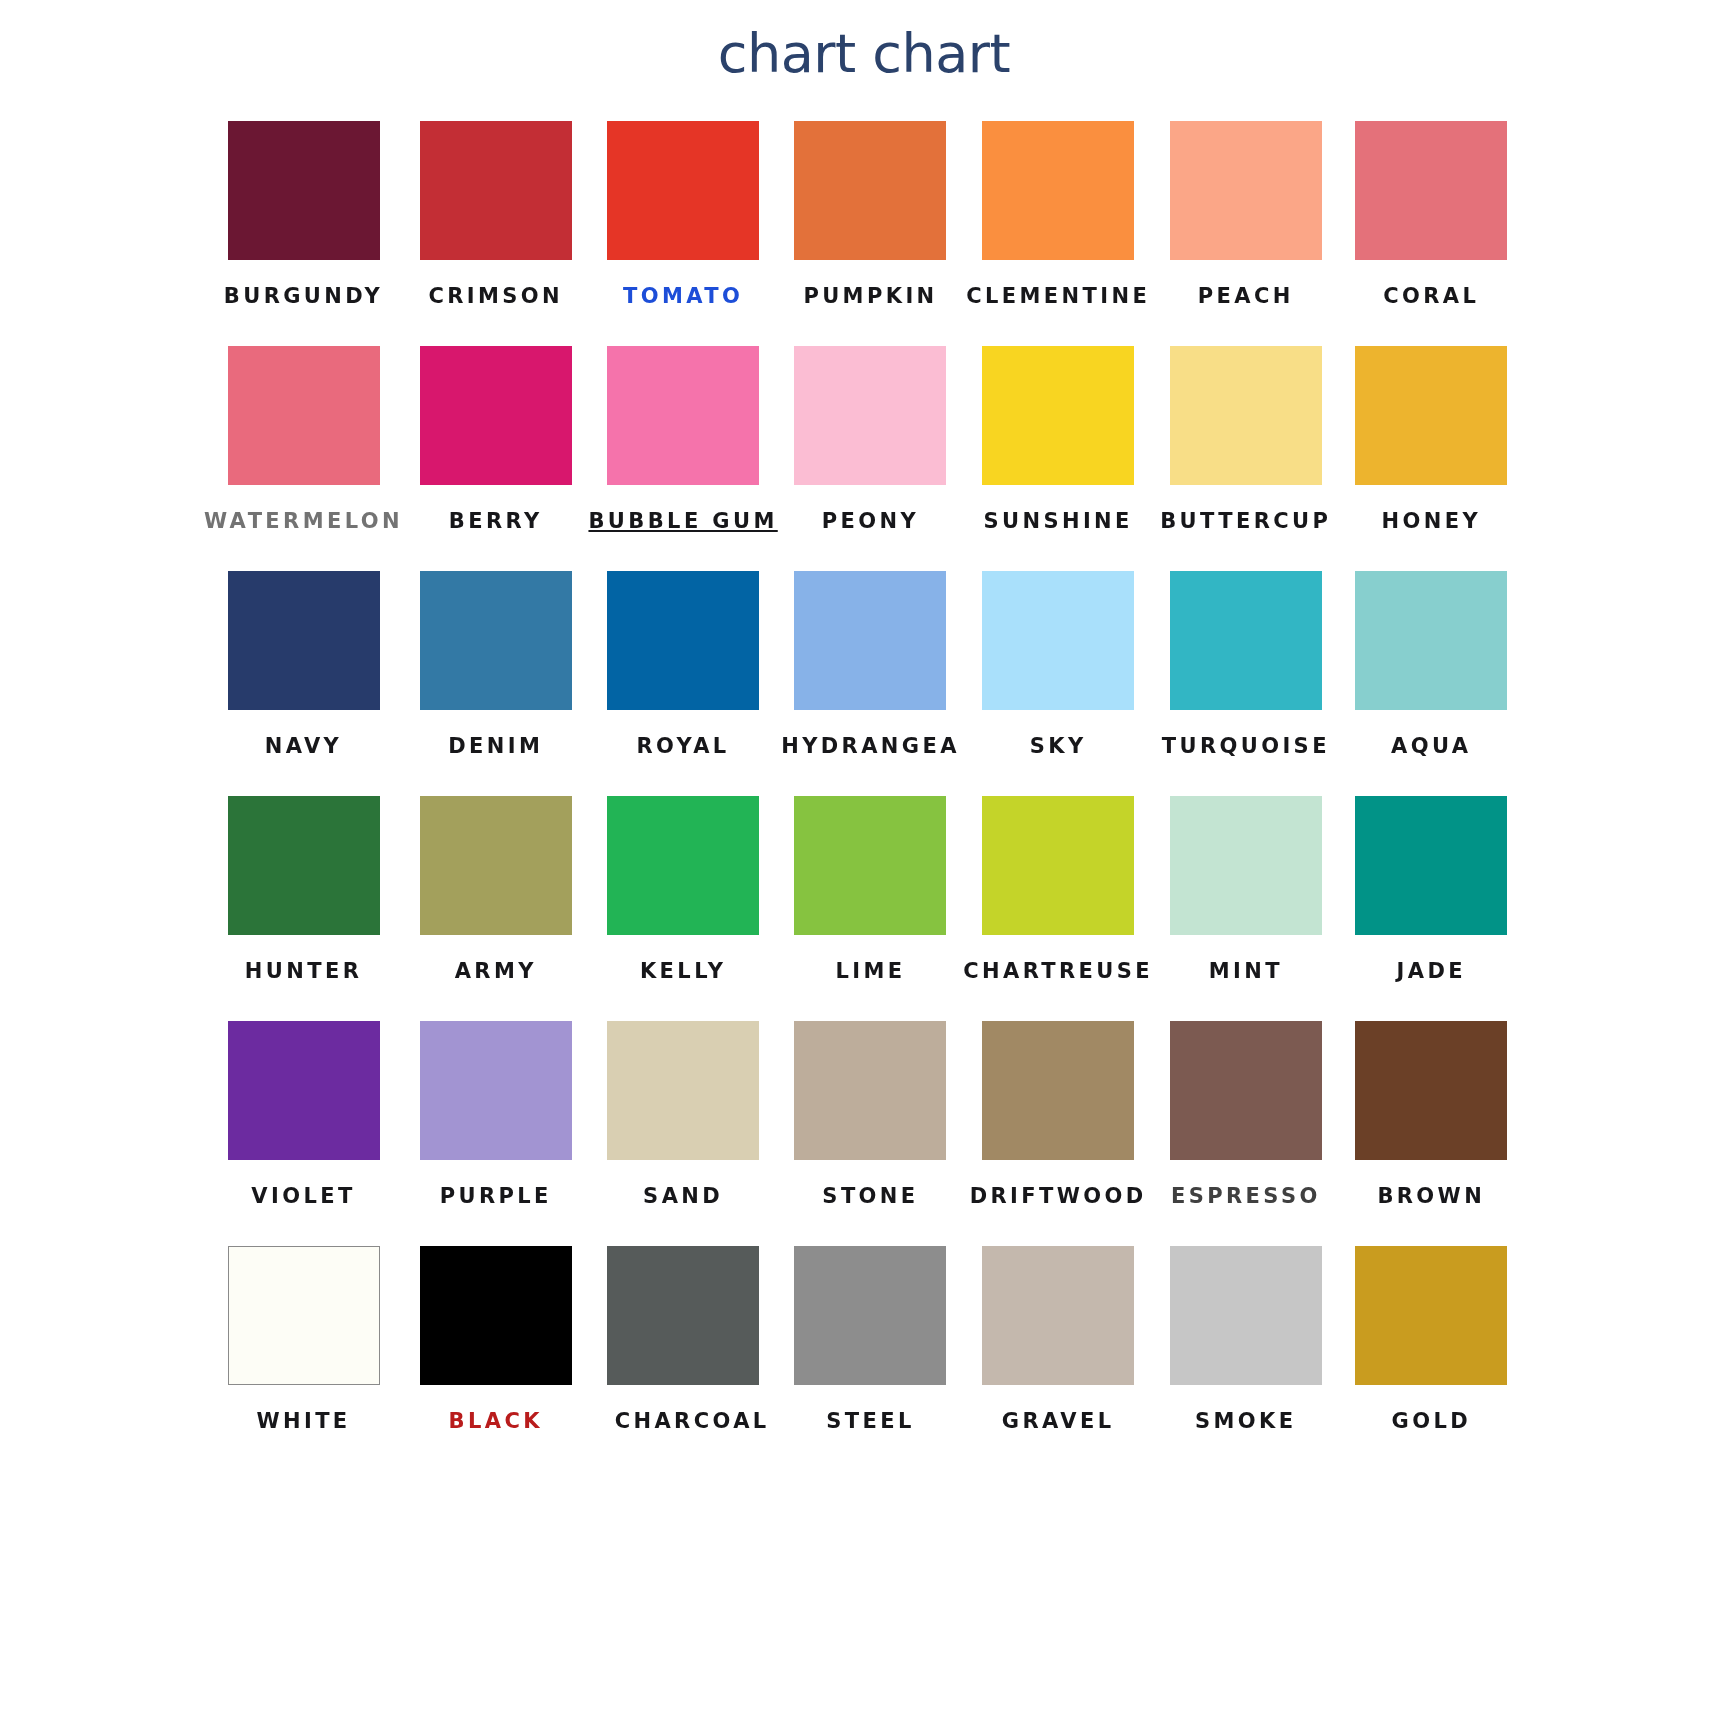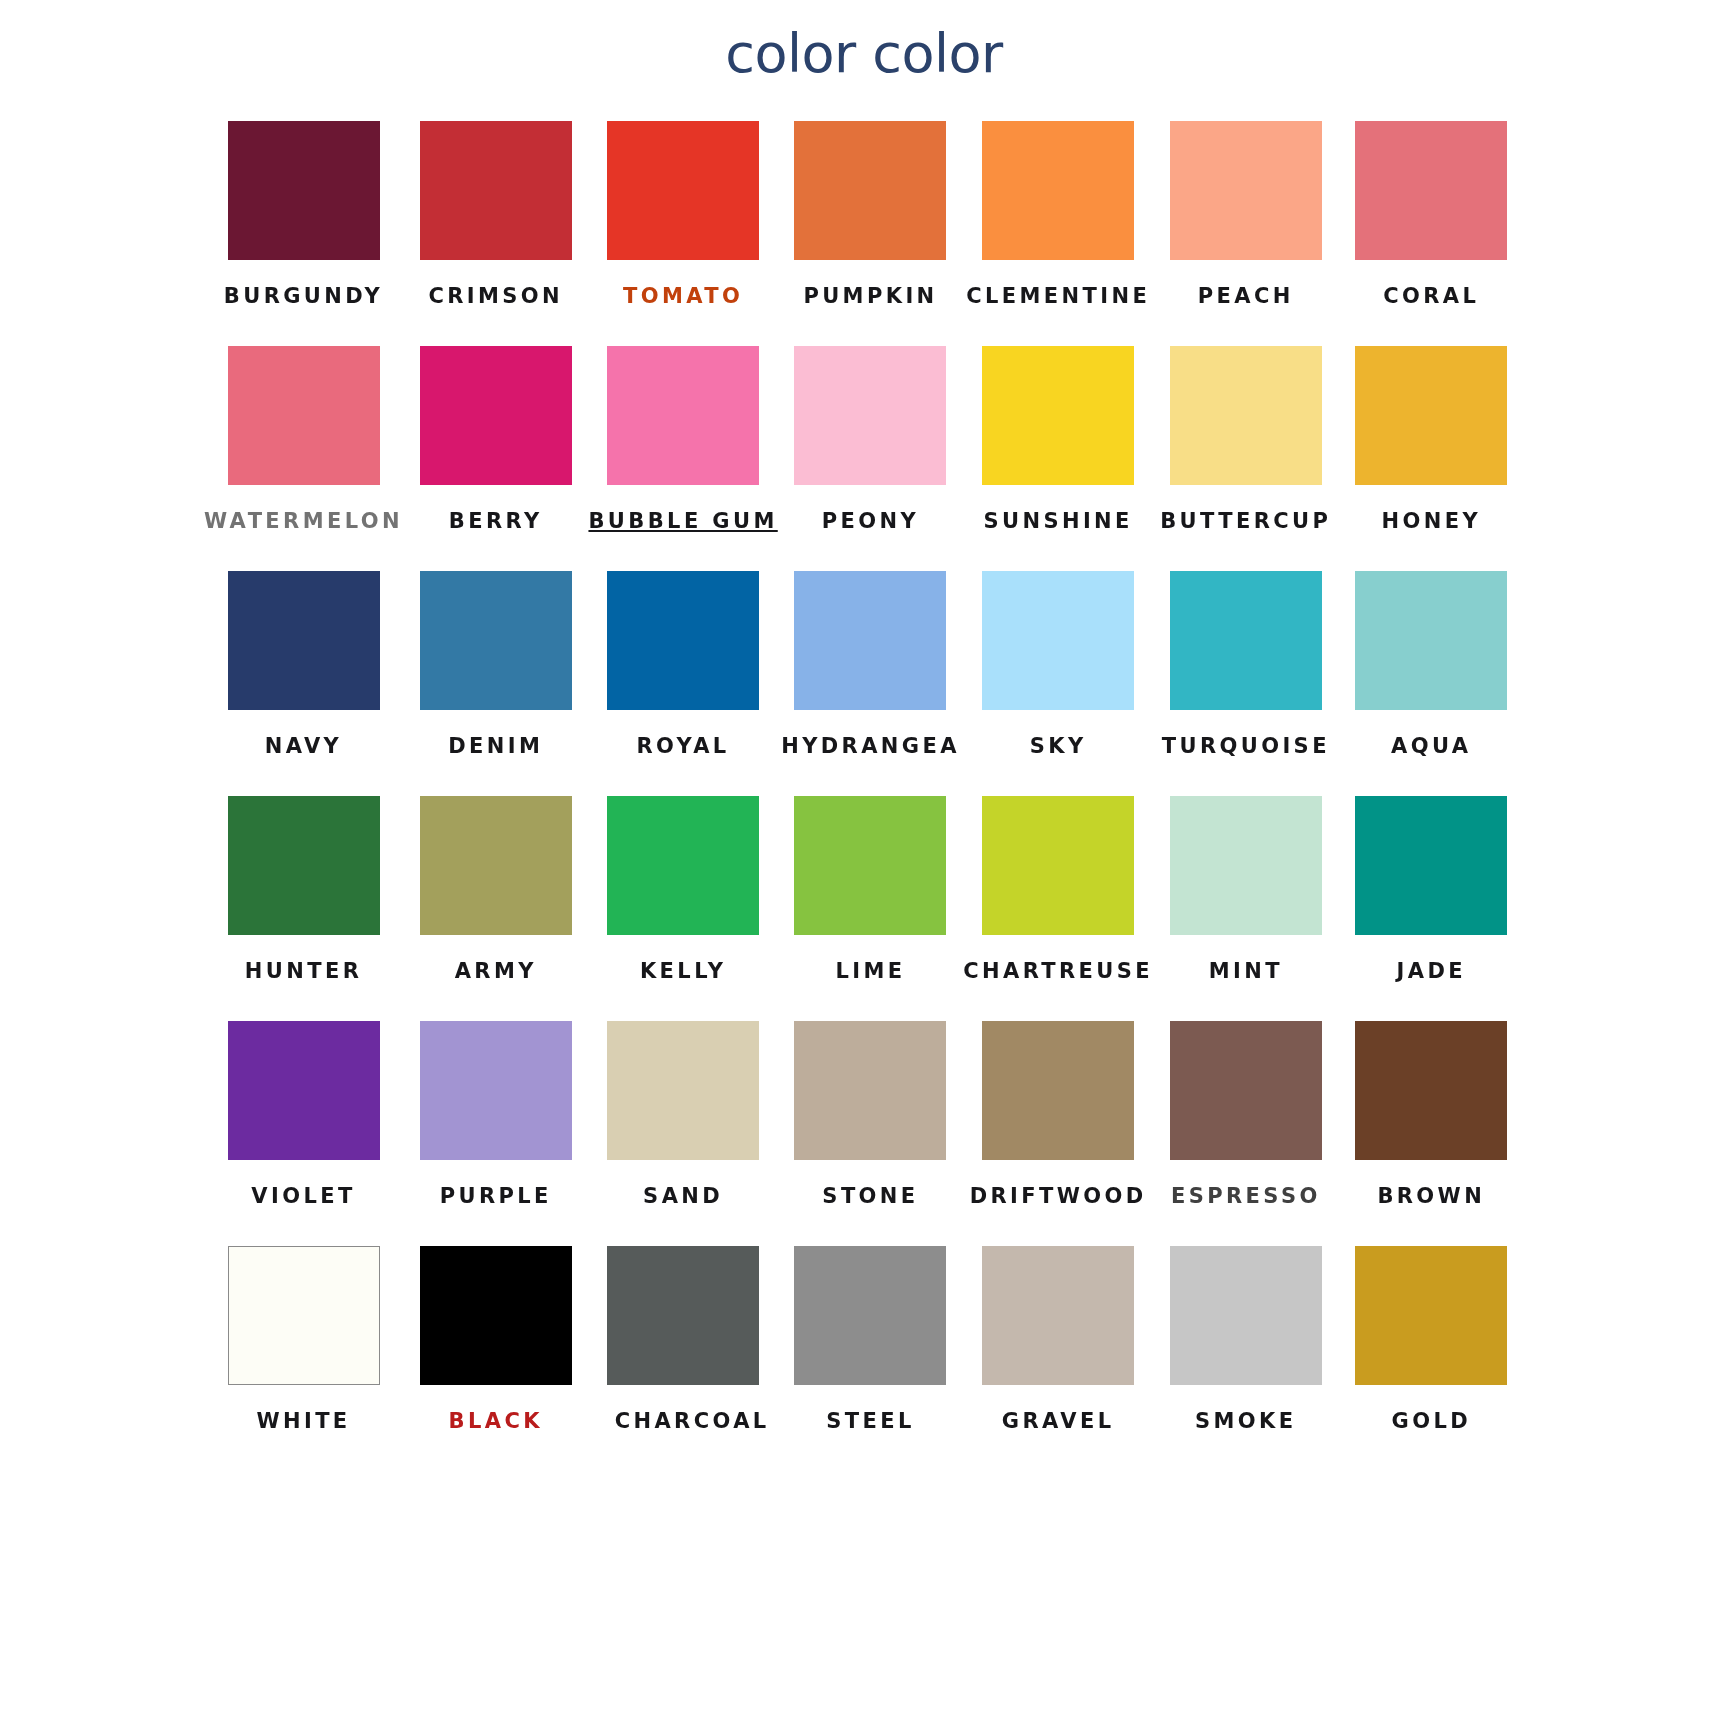--- a/index.html
+++ b/index.html
@@ -73,34 +73,34 @@
     white-space: nowrap;
     text-align: center;
     line-height: 1;
   }
 </style>
 </head>
 <body style="background: rgb(255, 255, 255);">
 
 <div class="page">
 
-  <h1 class="chart-title" style="color: rgb(43, 66, 107);">color color</h1>
+  <h1 class="chart-title" style="color: rgb(43, 66, 107);">chart chart</h1>
 
   <div class="grid">
       <div class="swatch-cell">
         <div class="swatch" style="background-color: rgb(107, 23, 51);"></div>
         <div class="swatch-label" style="color: rgb(23, 23, 26);">BURGUNDY</div>
       </div>
       <div class="swatch-cell">
         <div class="swatch" style="background-color: rgb(195, 46, 53);"></div>
         <div class="swatch-label" style="color: rgb(23, 23, 26);">CRIMSON</div>
       </div>
       <div class="swatch-cell">
         <div class="swatch" style="background-color: rgb(229, 53, 38);"></div>
-        <div class="swatch-label" style="color: #c2410c;">TOMATO</div>
+        <div class="swatch-label" style="color: #1d4ed8;">TOMATO</div>
       </div>
       <div class="swatch-cell">
         <div class="swatch" style="background-color: rgb(227, 113, 58);"></div>
         <div class="swatch-label" style="color: rgb(23, 23, 26);">PUMPKIN</div>
       </div>
       <div class="swatch-cell">
         <div class="swatch" style="background-color: rgb(250, 143, 63);"></div>
         <div class="swatch-label" style="color: rgb(23, 23, 26);">CLEMENTINE</div>
       </div>
       <div class="swatch-cell">

